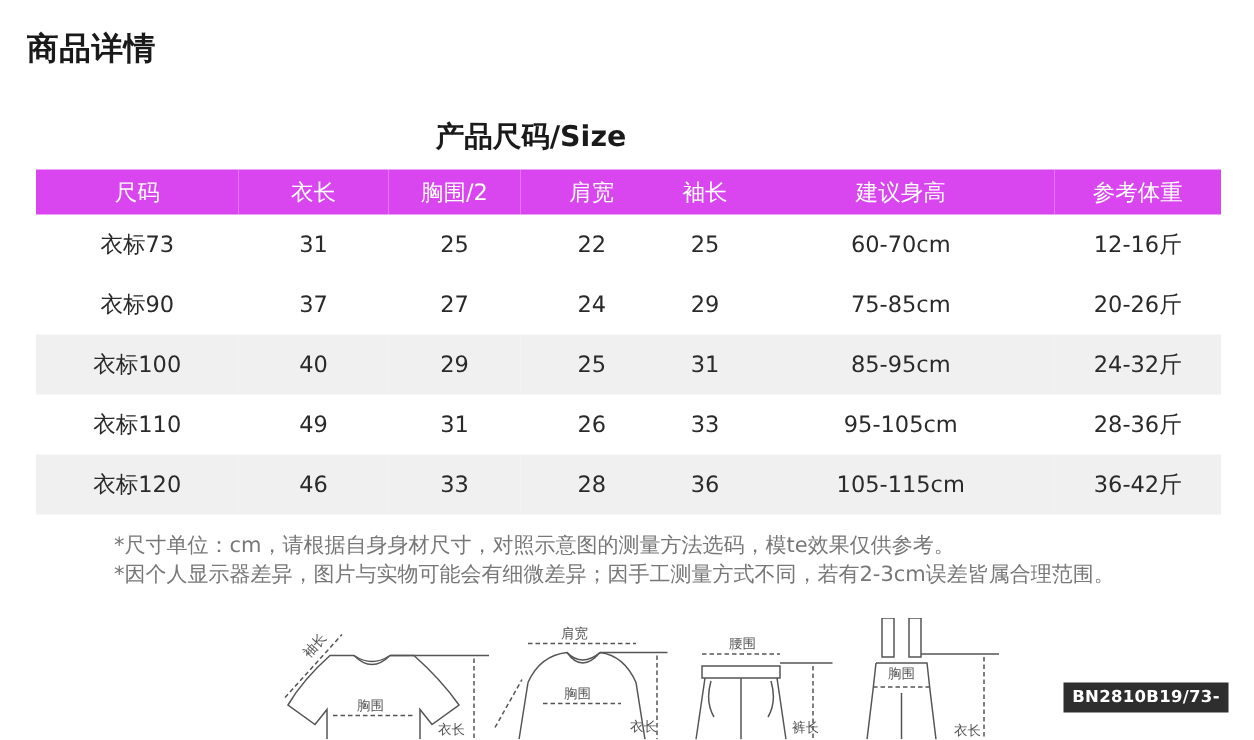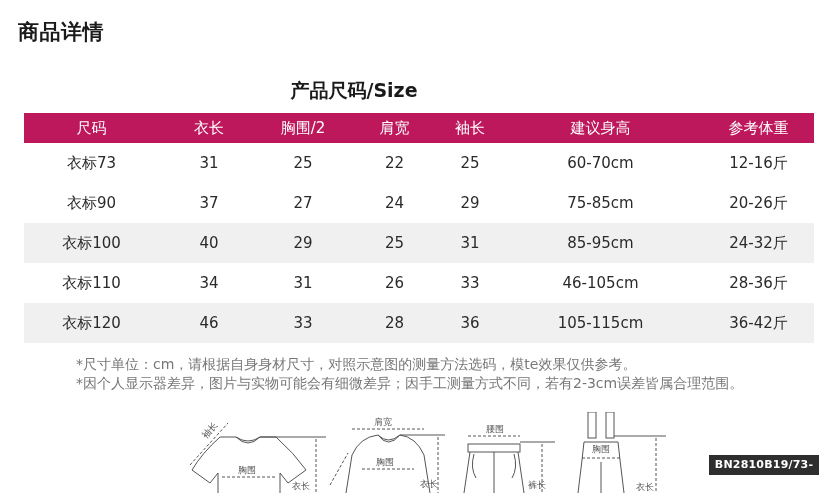--- a/index.html
+++ b/index.html
@@ -14,21 +14,21 @@
       position: absolute; left: 0; width: 708px; top: 78px;
       text-align: center; font-size: 19px; font-weight: bold; color: #1a1a1a;
     }
 
     table.size-table {
       position: absolute; left: 24px; top: 113px; width: 790px;
       border-collapse: collapse; table-layout: fixed;
       font-size: 15px;
     }
     table.size-table th {
-      background: #be185d; color: #ffffff; font-weight: normal;
+      background: #d946ef; color: #ffffff; font-weight: normal;
       height: 30px; text-align: center; font-size: 15px;
     }
     table.size-table td {
       height: 40px; text-align: center; color: #2a2a2a; font-size: 15px;
     }
     table.size-table tr.alt td { background: #f0f0f0; }
 
     .notes {
       position: absolute; left: 76px; top: 355px;
       font-size: 14px; color: #777; line-height: 19px;
@@ -95,25 +95,25 @@
       <td>衣标100</td>
       <td>40</td>
       <td>29</td>
       <td>25</td>
       <td>31</td>
       <td>85-95cm</td>
       <td>24-32斤</td>
     </tr>
     <tr>
       <td>衣标110</td>
-      <td>34</td>
+      <td>49</td>
       <td>31</td>
       <td>26</td>
       <td>33</td>
-      <td>46-105cm</td>
+      <td>95-105cm</td>
       <td>28-36斤</td>
     </tr>
     <tr class="alt">
       <td>衣标120</td>
       <td>46</td>
       <td>33</td>
       <td>28</td>
       <td>36</td>
       <td>105-115cm</td>
       <td>36-42斤</td>

